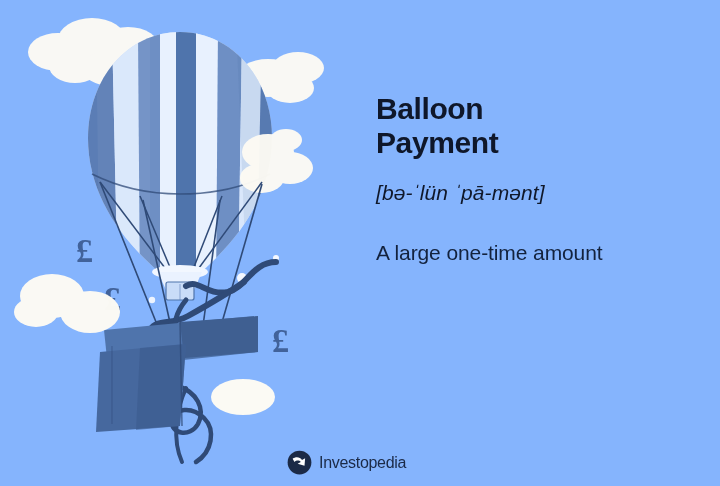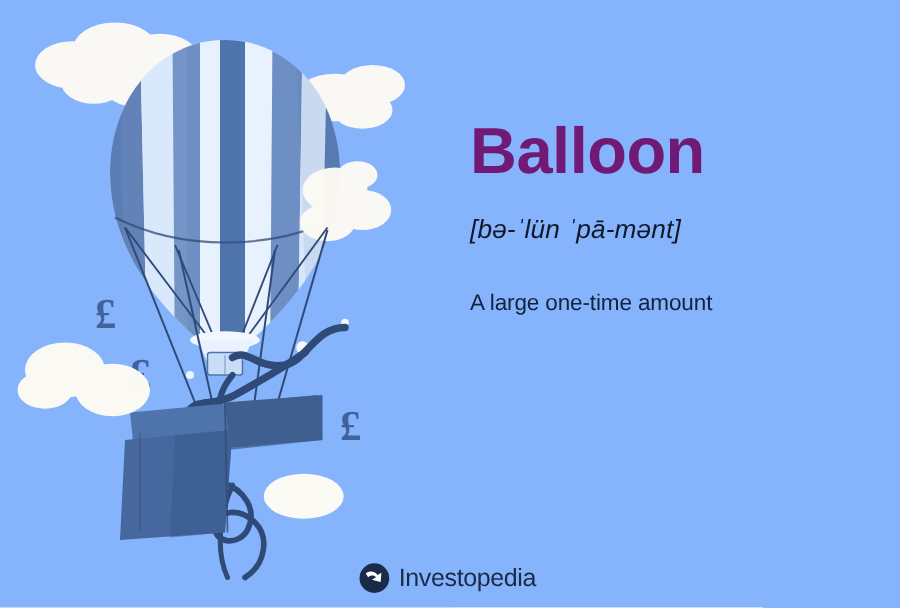--- a/index.html
+++ b/index.html
@@ -35,38 +35,38 @@
 
   
   .text-panel {
     position: absolute;
     left: 376px;
     top: 92px;
     width: 334px;
   }
   .term-title {
     font-family: "Liberation Sans", sans-serif;
-    font-size: 52px;
+    font-size: 30px;
     line-height: 1.12;
     font-weight: 700;
     letter-spacing: -0.4px;
-    color: #701a75;
+    color: #0f172a;
     margin: 0;
   }
   .pronunciation {
     font-family: "Liberation Sans", sans-serif;
     font-size: 21px;
     font-style: italic;
     color: #10182a;
     margin: 22px 0 0 0;
     letter-spacing: 0.1px;
   }
   .definition {
     font-family: "Liberation Sans", sans-serif;
-    font-size: 18px;
+    font-size: 21px;
     line-height: 1.34;
     color: #13223d;
     margin: 34px 0 0 0;
     letter-spacing: -0.1px;
   }
 
   
   .logo {
     position: absolute;
     left: 287px;
@@ -75,21 +75,21 @@
     align-items: center;
     gap: 7px;
   }
   .logo-mark {
     width: 25px;
     height: 25px;
     display: block;
   }
   .logo-word {
     font-family: "Liberation Sans", sans-serif;
-    font-size: 20px;
+    font-size: 16px;
     font-weight: 400;
     color: #1b2a47;
     letter-spacing: -0.3px;
     line-height: 1;
   }
 </style>
 </head>
 <body>
 
 <div class="card">
@@ -230,20 +230,21 @@
       </g>
       <g opacity="0.98">
         <ellipse cx="243" cy="397" rx="32" ry="18" fill="#fdfbf4"></ellipse>
       </g>
     </svg>
   </div>
 
   <div class="text-panel">
     <h1 class="term-title">
       <span>Balloon</span><br>
+      <span>Payment</span>
     </h1>
     <p class="pronunciation">[bə-ˈlün ˈpā-mənt]</p>
     <p class="definition">
       <span>A large one-time amount</span><br>
     </p>
   </div>
 
   <div class="logo">
     <svg class="logo-mark" viewBox="0 0 40 40" xmlns="http://www.w3.org/2000/svg">
       <circle cx="20" cy="20" r="19" fill="#1b2a47"></circle>

